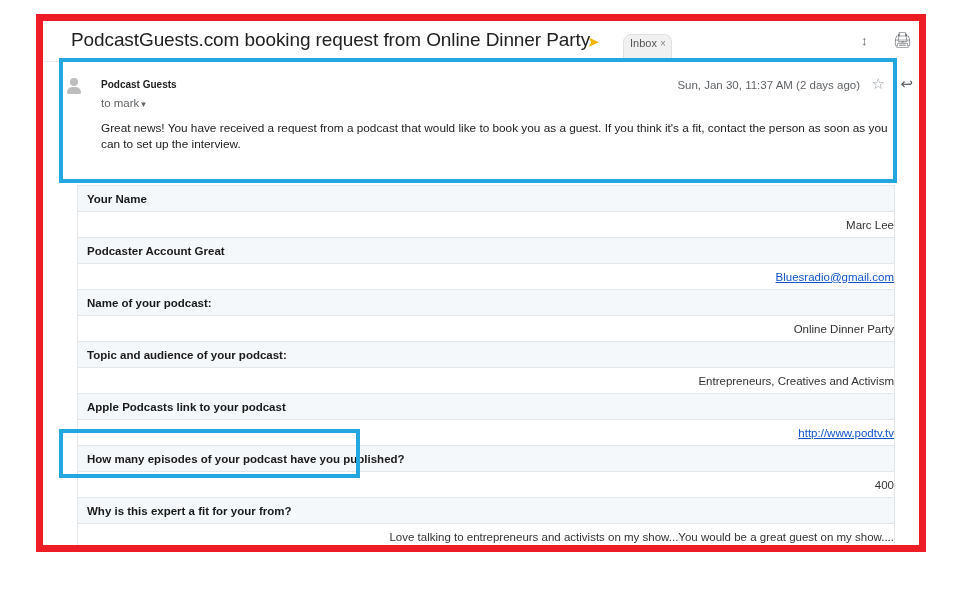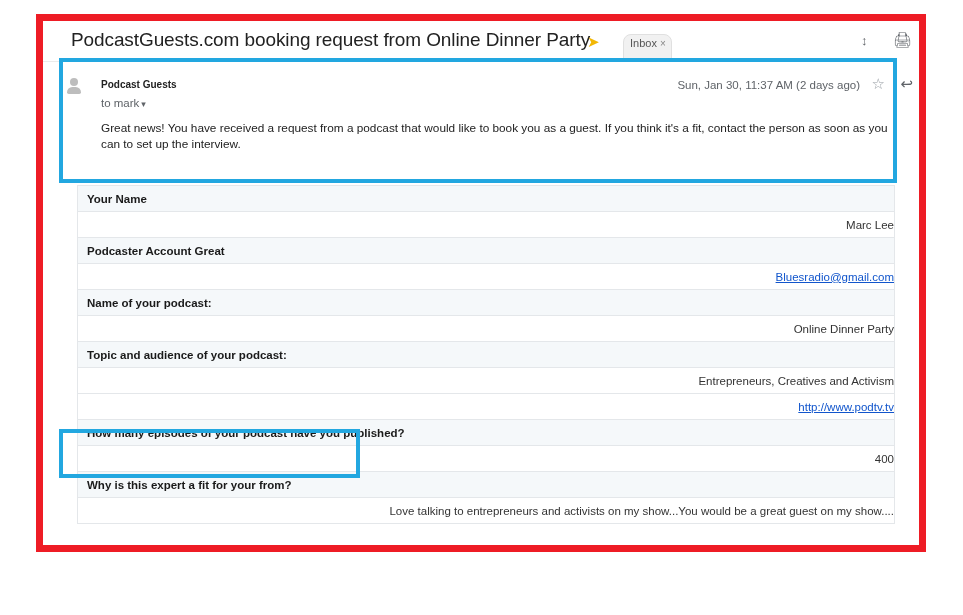--- a/index.html
+++ b/index.html
@@ -298,20 +298,23 @@
           </tr>
 
         <tr>
             <td class="q-cell">Topic and audience of your podcast:</td>
           </tr>
         <tr>
             <td class="a-cell">Entrepreneurs, Creatives and Activism</td>
           </tr>
 
         <tr>
+            <td class="q-cell">Apple Podcasts link to your podcast</td>
+          </tr>
+        <tr>
             <td class="a-cell"><a href="#">http://www.podtv.tv</a></td>
           </tr>
 
         <tr>
             <td class="q-cell">How many episodes of your podcast have you published?</td>
           </tr>
         <tr>
             <td class="a-cell">400</td>
           </tr>
 

